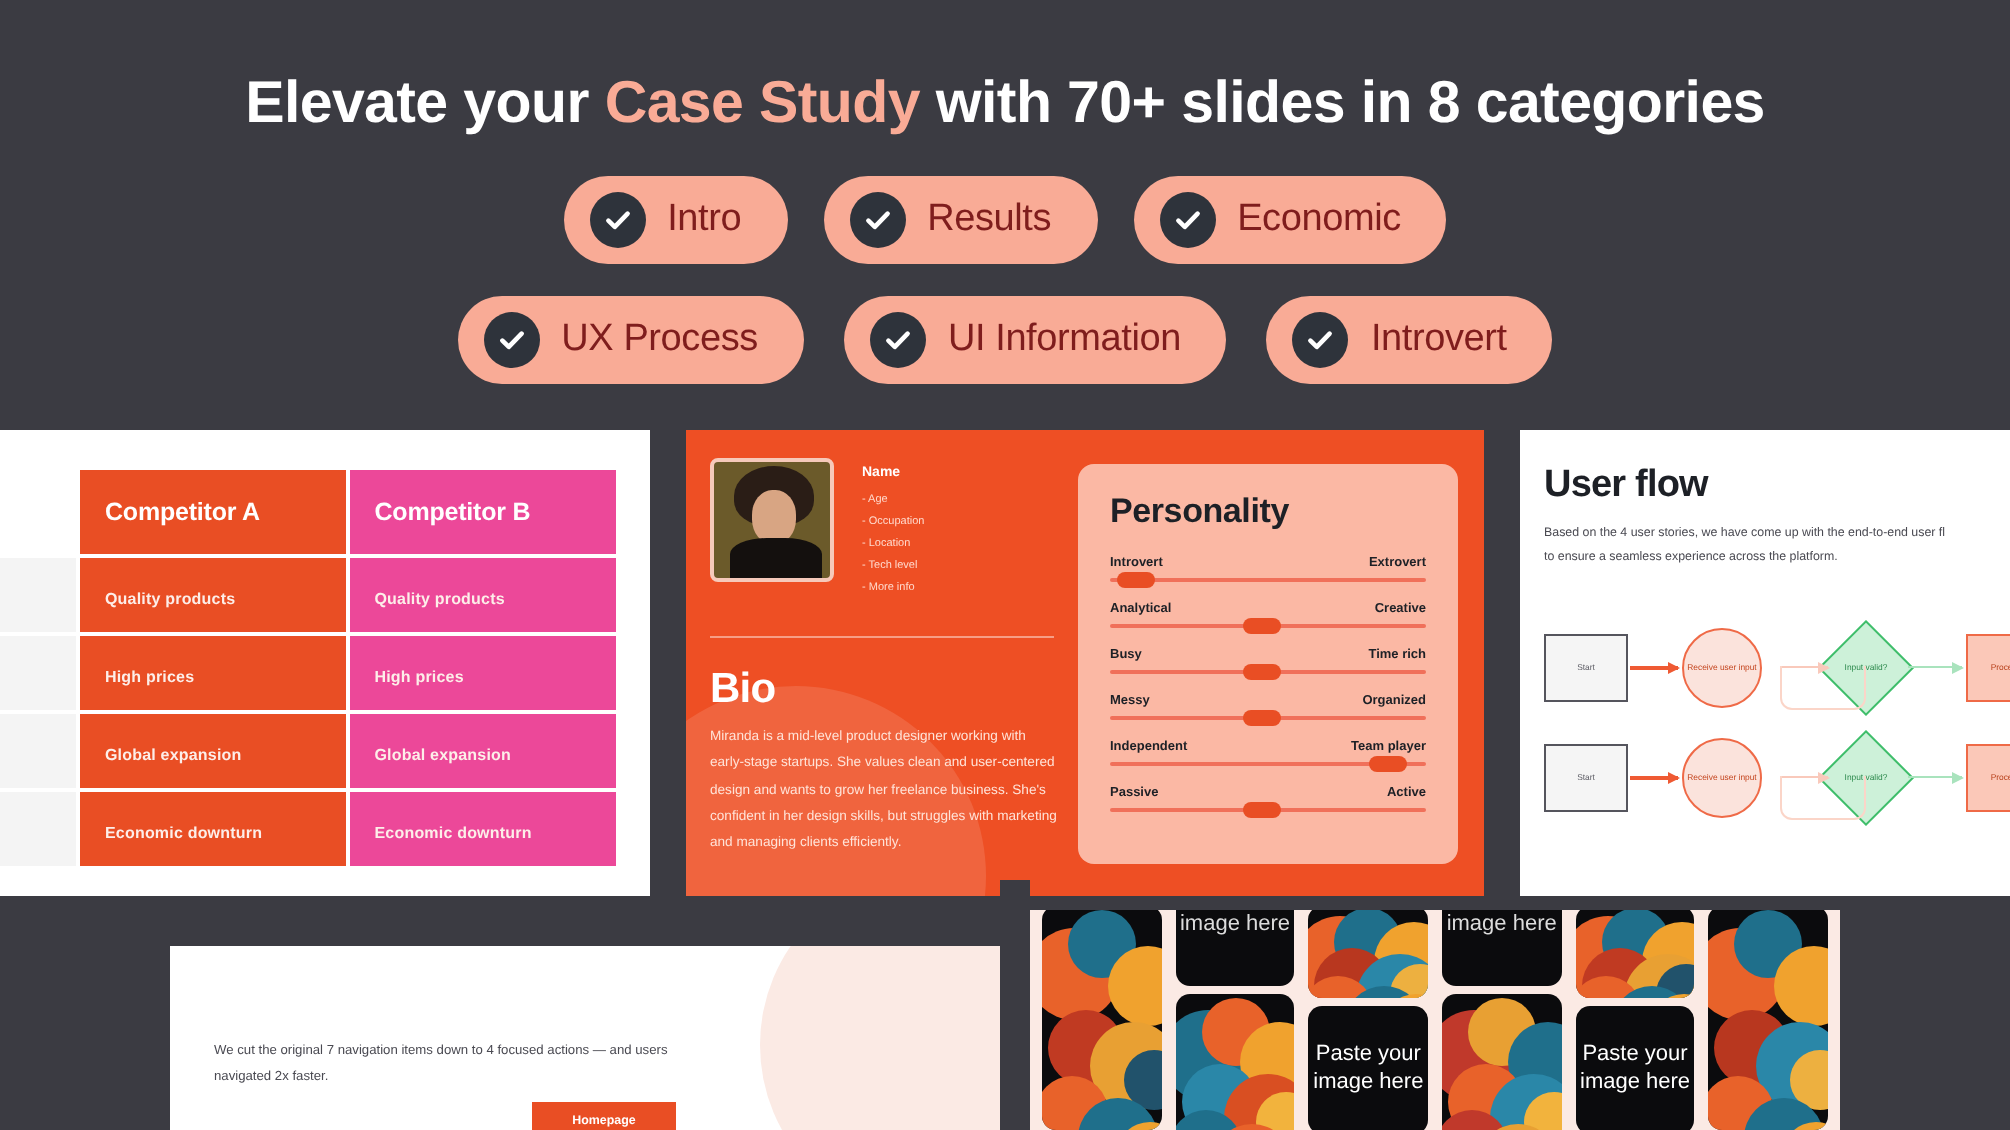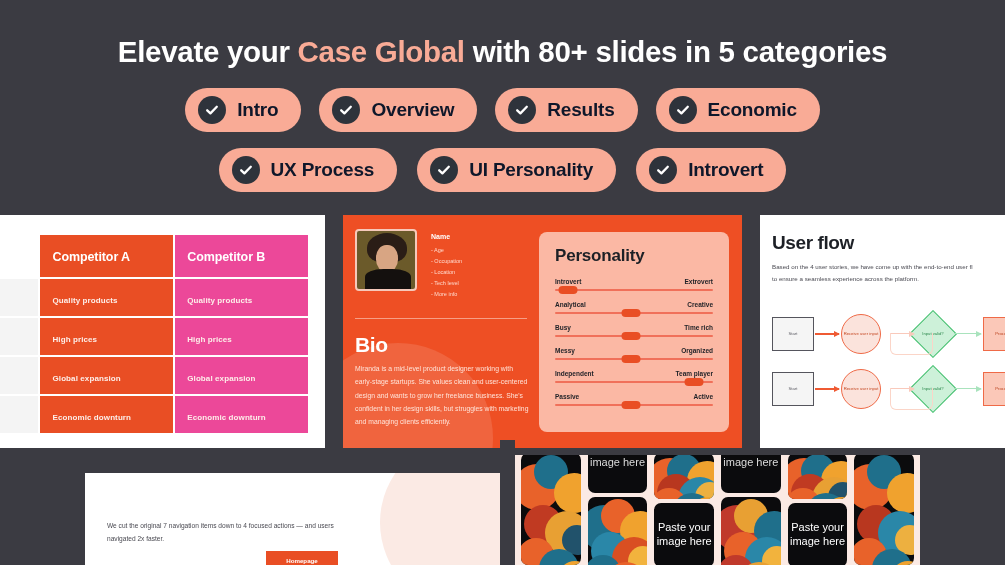--- a/index.html
+++ b/index.html
@@ -44,22 +44,22 @@
   .pill .check{
     width:28px; height:28px;
     flex:0 0 28px;
     border-radius:50%;
     background:#2e333b;
     display:flex; align-items:center; justify-content:center;
   }
   .pill .check svg{ display:block; }
   .pill .label{
     font-size:19px;
-    font-weight:bold;
-    color:#0f172a;
+    font-weight:normal;
+    color:#7f1d1d;
     letter-spacing:-0.2px;
     white-space:nowrap;
   }
 
   
   .row1{
     position:absolute;
     top:215px; left:0;
     width:1005px; height:233px;
   }
@@ -218,46 +218,38 @@
 
   .scroll-gap{
     position:absolute; left:500px; top:440px; width:15px; height:125px;
     background:#3b3b42;
   }
 </style>
 </head>
 <body>
 
 <div class="headline">
-  <span>Elevate your </span><span class="accent">Case Global</span><span> with 80+ slides in 5 categories</span>
+  <span>Elevate your </span><span class="accent">Case Study</span><span> with 70+ slides in 8 categories</span>
 </div>
 
 <div class="pill-row" id="pill-row-1">
     <div class="pill">
       <span class="check">
         <svg width="16" height="16" viewBox="0 0 16 16" aria-hidden="true">
           <path d="M3.2 8.3 L6.4 11.4 L12.8 4.8" fill="none" stroke="#ffffff" stroke-width="2.3" stroke-linecap="round" stroke-linejoin="round"></path>
         </svg>
       </span>
       <span class="label">Intro</span>
     </div>
     <div class="pill">
       <span class="check">
         <svg width="16" height="16" viewBox="0 0 16 16" aria-hidden="true">
           <path d="M3.2 8.3 L6.4 11.4 L12.8 4.8" fill="none" stroke="#ffffff" stroke-width="2.3" stroke-linecap="round" stroke-linejoin="round"></path>
         </svg>
       </span>
-      <span class="label">Overview</span>
-    </div>
-    <div class="pill">
-      <span class="check">
-        <svg width="16" height="16" viewBox="0 0 16 16" aria-hidden="true">
-          <path d="M3.2 8.3 L6.4 11.4 L12.8 4.8" fill="none" stroke="#ffffff" stroke-width="2.3" stroke-linecap="round" stroke-linejoin="round"></path>
-        </svg>
-      </span>
       <span class="label">Results</span>
     </div>
     <div class="pill">
       <span class="check">
         <svg width="16" height="16" viewBox="0 0 16 16" aria-hidden="true">
           <path d="M3.2 8.3 L6.4 11.4 L12.8 4.8" fill="none" stroke="#ffffff" stroke-width="2.3" stroke-linecap="round" stroke-linejoin="round"></path>
         </svg>
       </span>
       <span class="label">Economic</span>
     </div>
@@ -270,21 +262,21 @@
         </svg>
       </span>
       <span class="label">UX Process</span>
     </div>
     <div class="pill">
       <span class="check">
         <svg width="16" height="16" viewBox="0 0 16 16" aria-hidden="true">
           <path d="M3.2 8.3 L6.4 11.4 L12.8 4.8" fill="none" stroke="#ffffff" stroke-width="2.3" stroke-linecap="round" stroke-linejoin="round"></path>
         </svg>
       </span>
-      <span class="label">UI Personality</span>
+      <span class="label">UI Information</span>
     </div>
     <div class="pill">
       <span class="check">
         <svg width="16" height="16" viewBox="0 0 16 16" aria-hidden="true">
           <path d="M3.2 8.3 L6.4 11.4 L12.8 4.8" fill="none" stroke="#ffffff" stroke-width="2.3" stroke-linecap="round" stroke-linejoin="round"></path>
         </svg>
       </span>
       <span class="label">Introvert</span>
     </div>
   </div>

